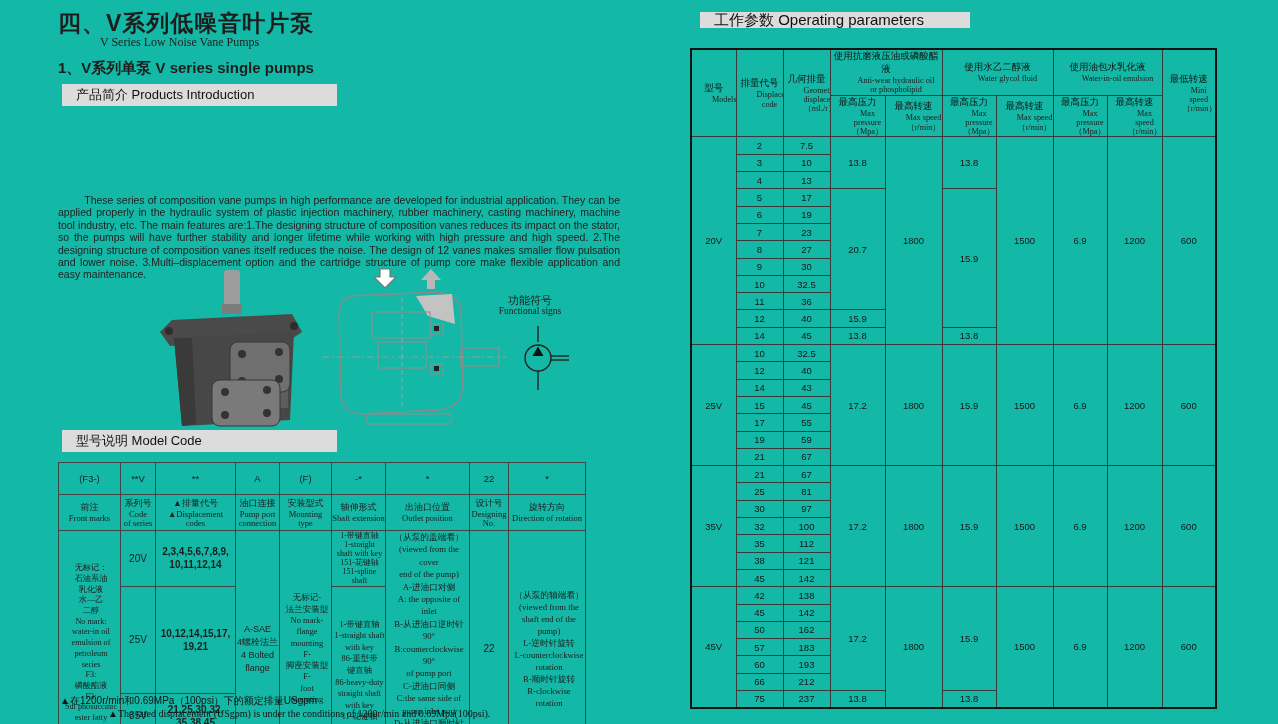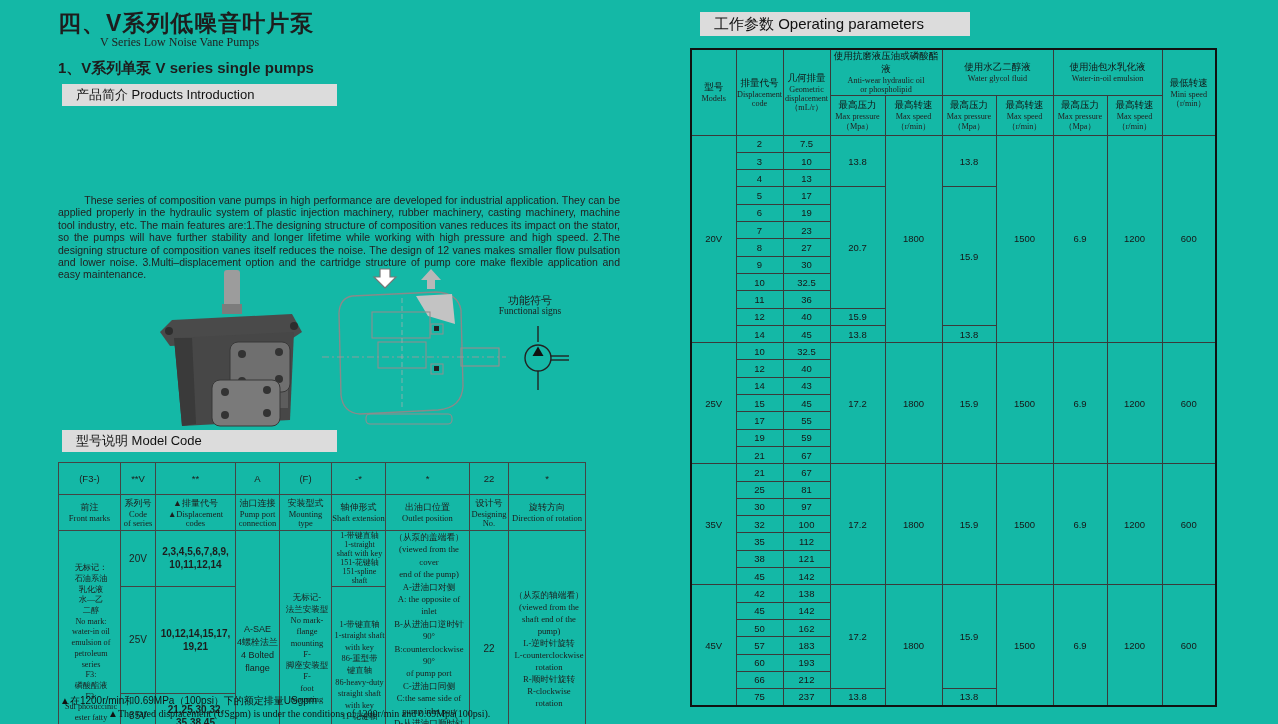--- a/index.html
+++ b/index.html
@@ -12,21 +12,21 @@
   .pre { white-space:pre-line; }
   .serif { font-family:"Liberation Serif","DejaVu Serif",serif; }
 
   .title-cn { left:58px; top:8px; font-size:23px; font-weight:bold; letter-spacing:1px; }
   .title-en { left:100px; top:35px; font-size:12px; color:#222; }
   .section1 { left:58px; top:59px; font-size:15px; font-weight:bold; }
 
   .graybar { background:#dcdcdc; display:flex; align-items:center; padding-left:14px; font-size:13px; color:#111; }
   .bar1 { left:62px; top:84px; width:275px; height:22px; }
   .bar2 { left:62px; top:430px; width:275px; height:22px; }
-  .bar3 { left:700px; top:12px; width:270px; height:24px; font-size:15px; }
+  .bar3 { left:700px; top:12px; width:270px; height:16px; font-size:15px; }
 
   .para-cn { left:58px; top:112px; width:562px; font-size:11px; line-height:13.5px; text-align:justify; text-indent:2em; color:#222; }
   .para-en { left:58px; top:194px; width:562px; font-size:10.5px; line-height:12.4px; text-align:justify; text-indent:2.5em; color:#222; }
 
   .fs-cn { left:498px; top:293px; width:64px; text-align:center; font-size:11px; }
   .fs-en { left:488px; top:306px; width:84px; text-align:center; font-size:9.5px; }
 
   
   table { border-collapse:collapse; table-layout:fixed; }
   #mc-table { left:58px; top:462px; width:527px; }
@@ -50,21 +50,21 @@
   .fn1 { left:60px; top:694px; font-size:10px; color:#111; }
   .fn2 { left:60px; top:708px; font-size:10px; color:#111;padding-left:48px; }
 
   
   #op-table { left:690px; top:48px; width:525px; border:2px solid #111; }
   #op-table th, #op-table td { border:1px solid #3a3a3a; text-align:center; vertical-align:middle; font-weight:normal; padding:0; overflow:hidden; }
   #op-table thead tr.h1 th { height:40px;margin-top:48px; }
   #op-table thead tr.h2 th { height:40px; }
   #op-table thead { border-bottom:1.5px solid #111; }
   #op-table .cn { font-size:9.5px; color:#111; }
-  #op-table .en { font-size:8.2px; line-height:9.3px; font-family:"Liberation Serif","DejaVu Serif",serif; white-space:pre-line; color:#222; }
+  #op-table .en { font-size:8.2px; line-height:9.3px; font-family:"Liberation Serif","DejaVu Serif",serif; white-space:pre-line; color:#222;padding-left:20px; }
   #op-table tbody td { font-size:9.5px; color:#161616; }
   #op-table tbody tr.gs td { border-top:1.8px solid #111; }
 </style>
 </head>
 <body>
 
 <div id="page">
 
   <div class="abs title-cn">四、V系列低噪音叶片泵</div>
   <div class="abs title-en serif">V Series Low Noise Vane Pumps</div>

